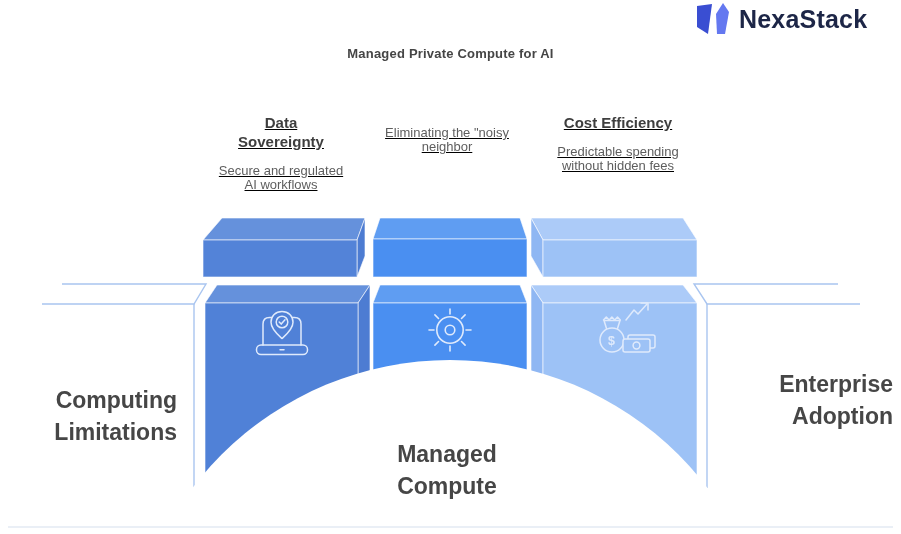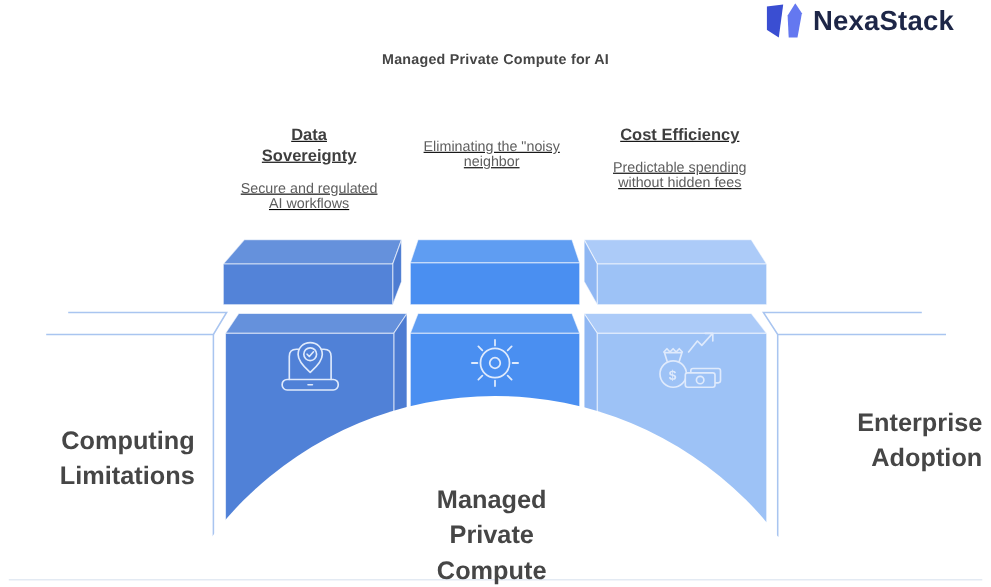--- a/index.html
+++ b/index.html
@@ -130,21 +130,20 @@
     <div class="col-sub">Predictable spending
 without hidden fees</div>
   </div>
 
   <div class="big-label label-left">
     <span>Computing</span>
     <span>Limitations</span>
   </div>
   <div class="big-label label-center">
     <span>Managed</span>
-    <span>Private</span>
     <span>Compute</span>
   </div>
   <div class="big-label label-right">
     <span>Enterprise</span>
     <span>Adoption</span>
   </div>
 
 </div>
 
 </body></html>

